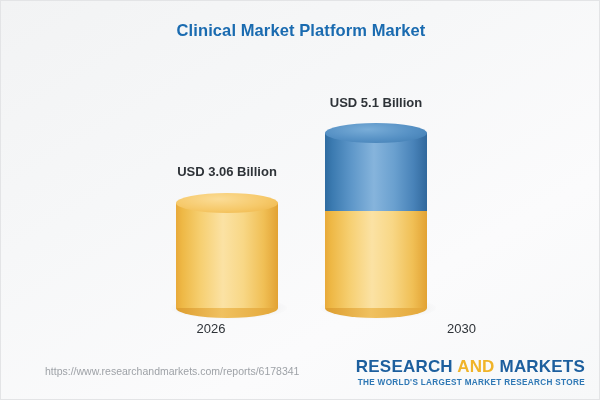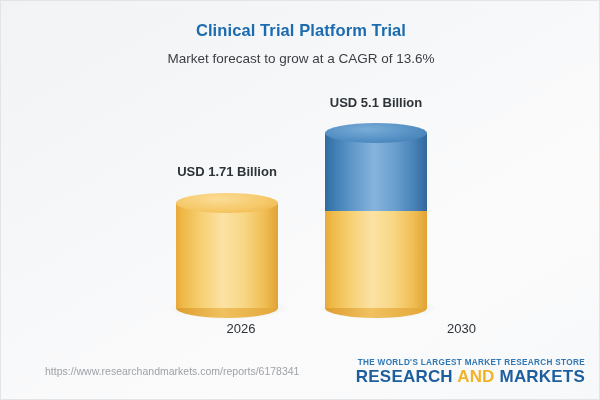--- a/index.html
+++ b/index.html
@@ -119,41 +119,40 @@
     letter-spacing: 0.32px;
     color: #2f78b5;
     white-space: nowrap;
   }
 </style>
 </head>
 <body>
 
 <div id="page">
 
-  <div id="chart-title">Clinical Trial Platform Trial</div>
-  <div id="chart-subtitle">Market forecast to grow at a CAGR of 13.6%</div>
+  <div id="chart-title">Clinical Market Platform Market</div>
 
   <div id="plot">
 
     <div class="bar-group">
 
-      <div class="value-label" style="left:126px; top:163px;">USD 1.71 Billion</div>
+      <div class="value-label" style="left:126px; top:163px;">USD 3.06 Billion</div>
 
       <div class="shadow-ellipse" style="left:170px; top:296px; width:116px; height:22px;"></div>
 
       <div class="cyl">
 
         <div class="cyl-bottom yellow-bottom" style="left:175px; top:297px; width:102px; height:20px;"></div>
 
         <div class="cyl-body yellow-body" style="left:175px; top:202px; width:102px; height:105px;"></div>
 
         <div class="cyl-top yellow-top" style="left:175px; top:192px; width:102px; height:20px;"></div>
       </div>
 
-      <div class="cat-label" style="left:140px; top:320px;">2026</div>
+      <div class="cat-label" style="left:110px; top:320px;">2026</div>
     </div>
 
     <div class="bar-group">
 
       <div class="value-label" style="left:275px; top:94px;">USD 5.1 Billion</div>
 
       <div class="shadow-ellipse" style="left:319px; top:296px; width:116px; height:22px;"></div>
 
       <div class="cyl">
 
@@ -166,20 +165,20 @@
 
       <div class="cat-label" style="left:275px; top:320px;text-align:right;">2030</div>
     </div>
 
   </div>
 
   <div id="footer">
     <a id="source-url" href="#" style="text-decoration:none;margin-left:26px;">https://www.researchandmarkets.com/reports/6178341</a>
 
     <div id="logo">
-      <div id="logo-tagline">THE WORLD'S LARGEST MARKET RESEARCH STORE</div>
       <div id="logo-wordmark">
         <span>RESEARCH</span><span> </span><span id="logo-and">AND</span><span> </span><span>MARKETS</span>
       </div>
+      <div id="logo-tagline">THE WORLD'S LARGEST MARKET RESEARCH STORE</div>
     </div>
   </div>
 
 </div>
 
 </body></html>

